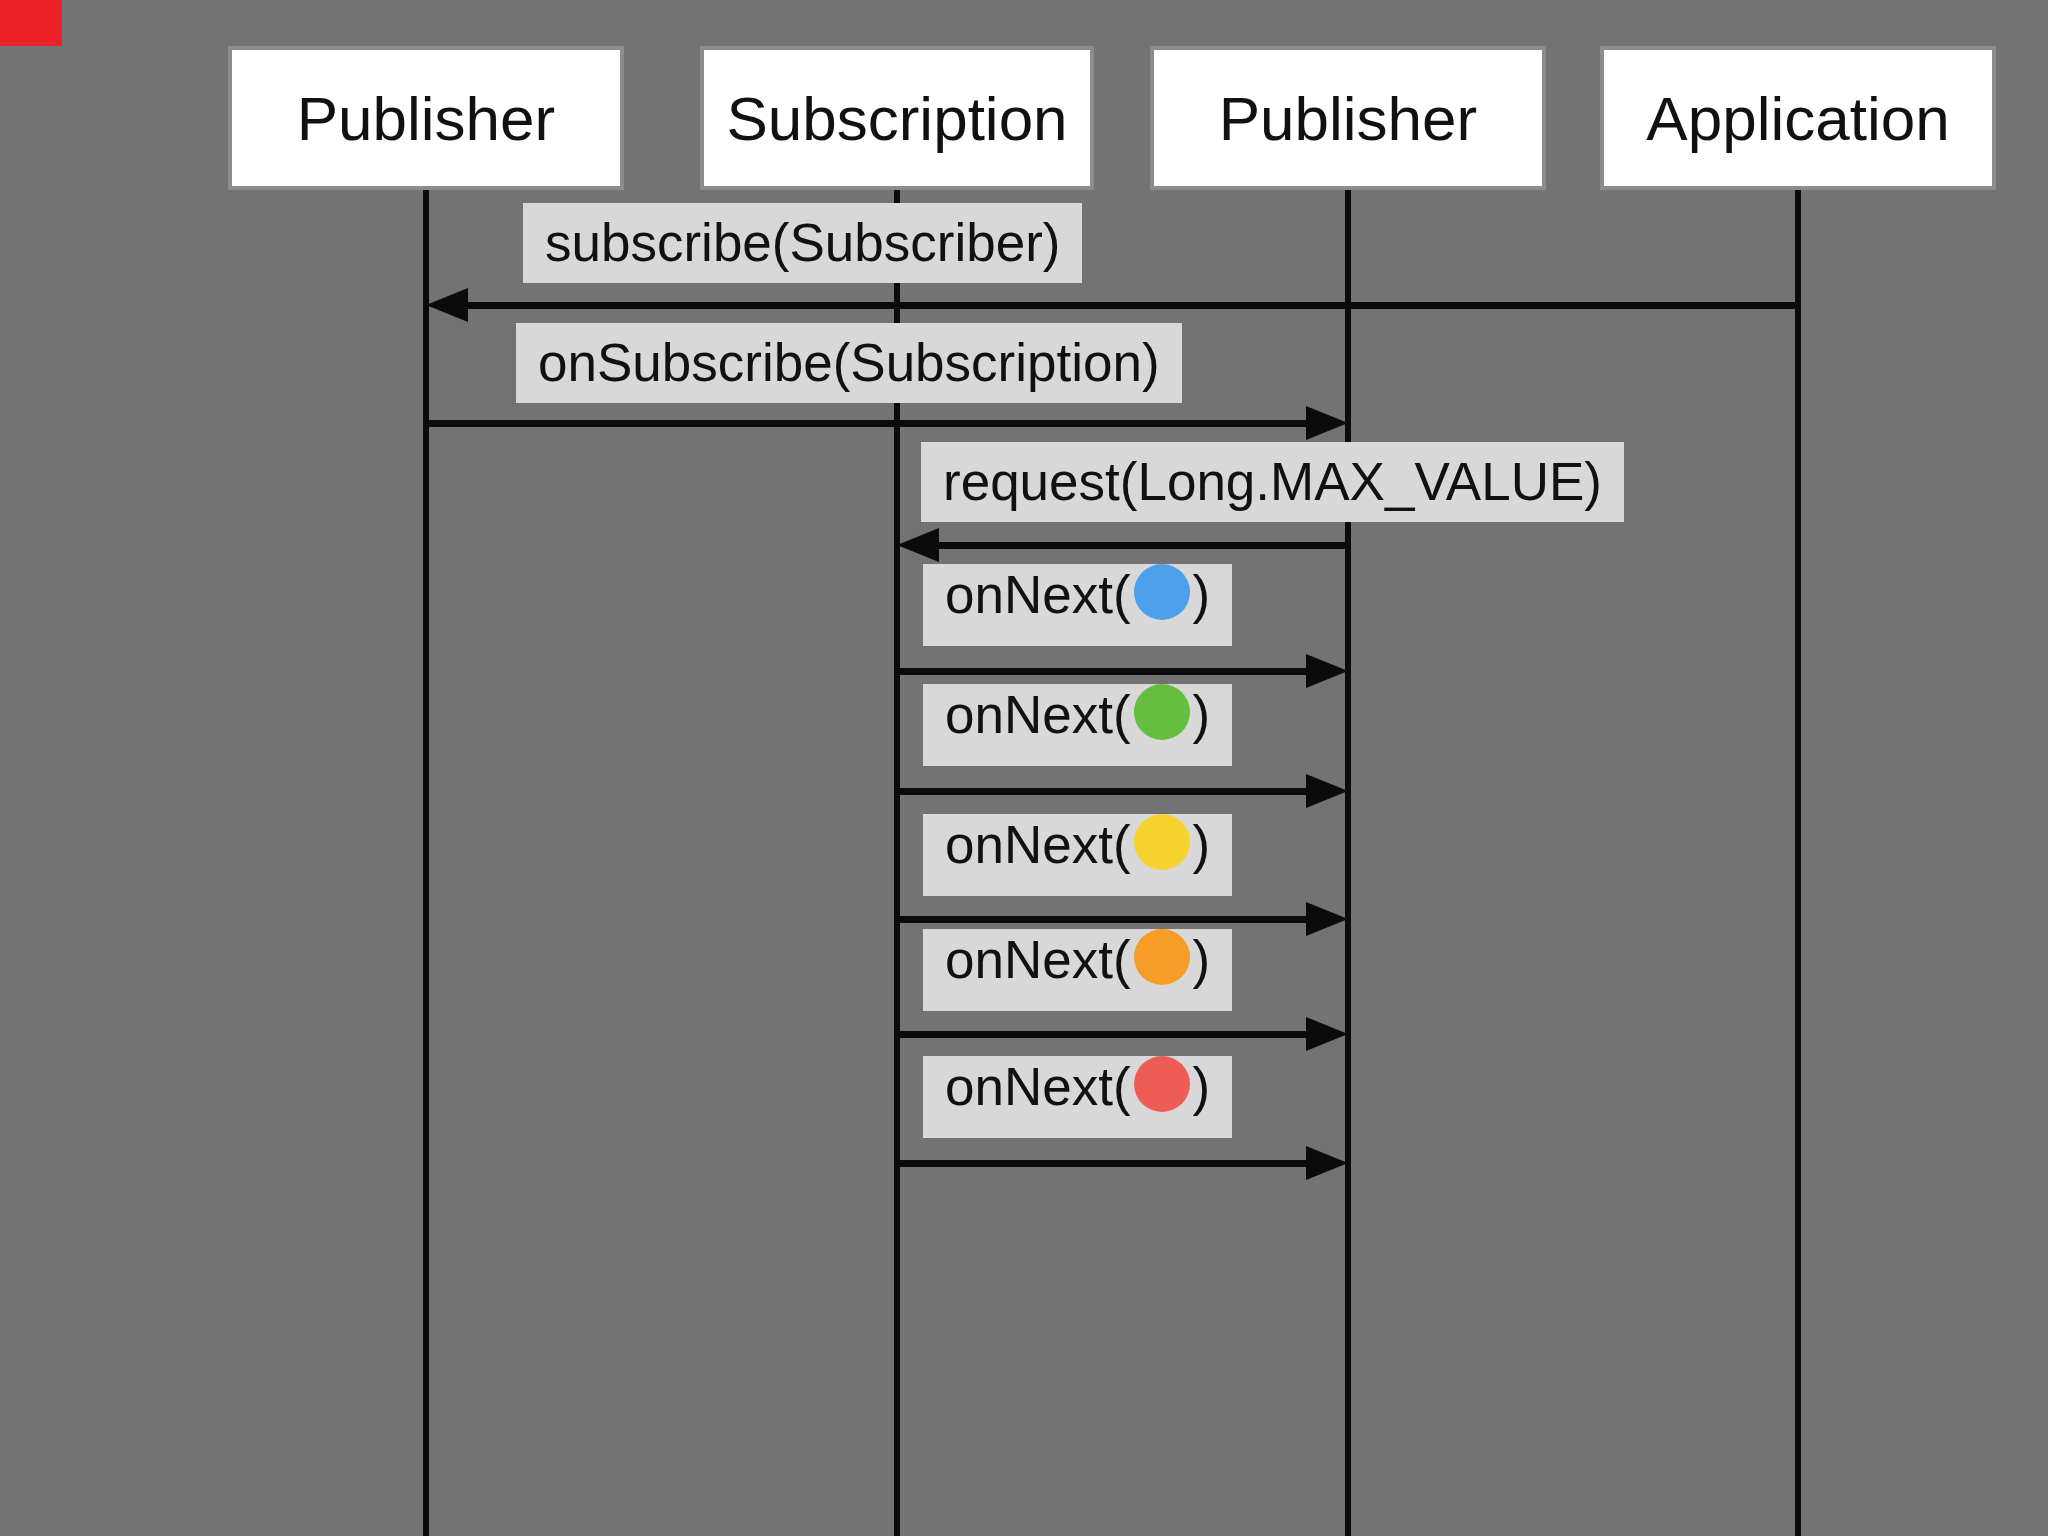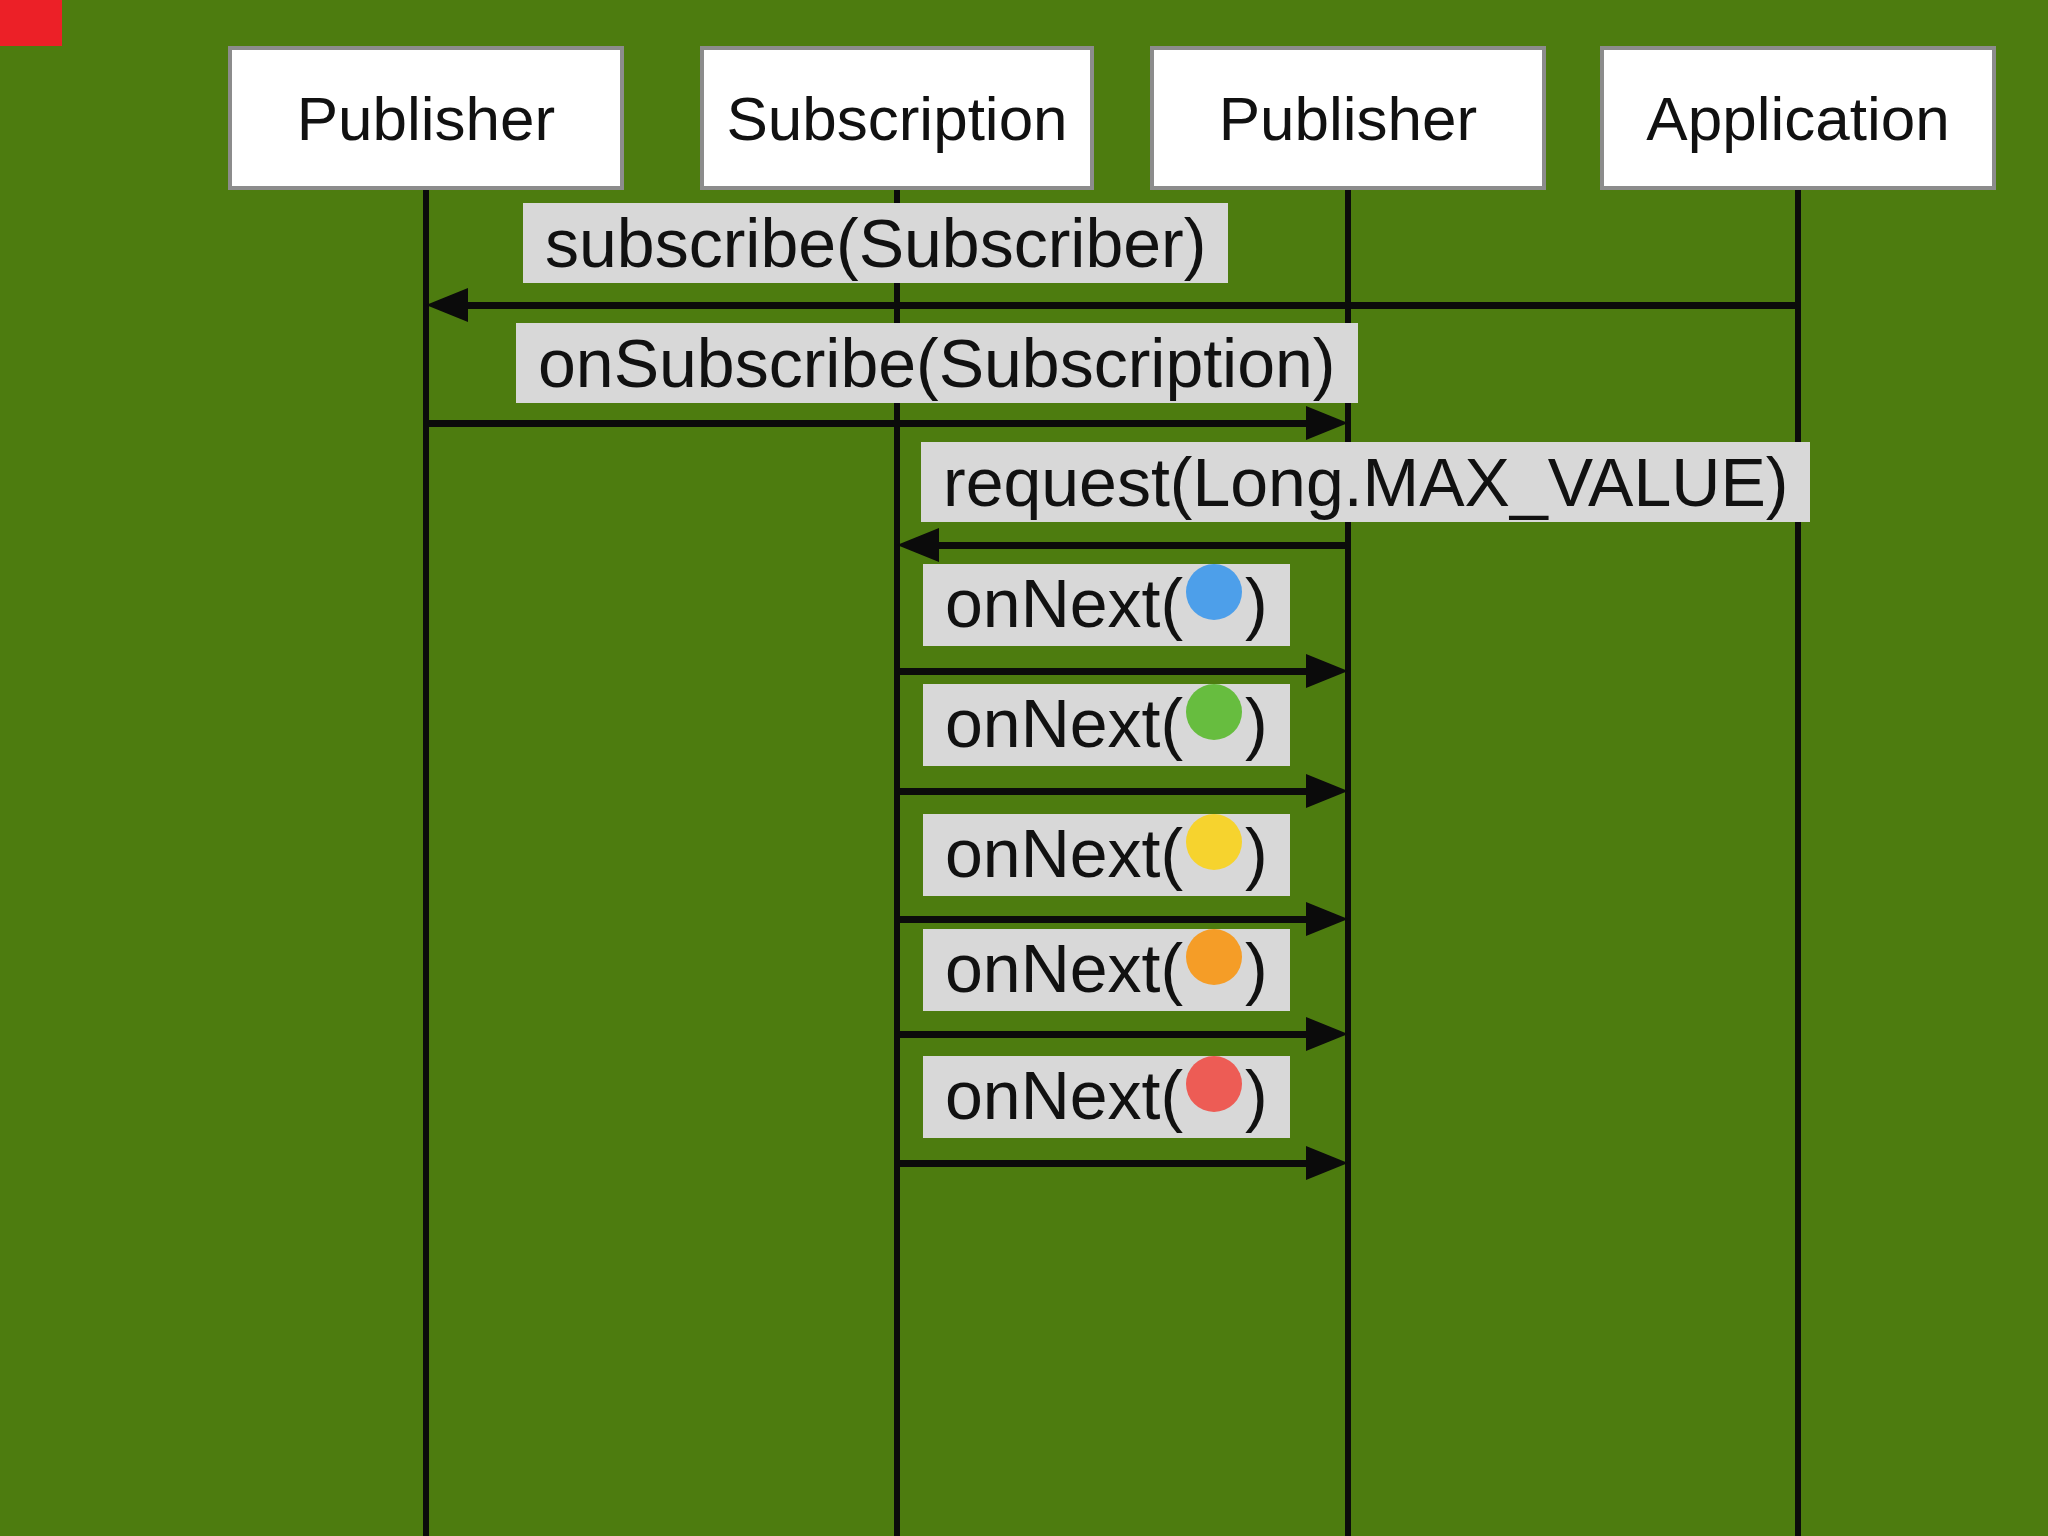--- a/index.html
+++ b/index.html
@@ -5,21 +5,21 @@
   html, body {
     margin: 0;
     padding: 0;
     background: #ffffff;
     font-family: "Liberation Sans", sans-serif;
   }
   #canvas {
     position: relative;
     width: 2048px;
     height: 1536px;
-    background: #4d7c0f;
+    background: #737373;
     overflow: hidden;
   }
   
   .corner-marker {
     position: absolute;
     left: 0; top: 0;
     width: 62px; height: 46px;
     background: #EC2027;
   }
   
@@ -46,21 +46,21 @@
     background: #0B0B0B;
   }
   
   .msg-label {
     position: absolute;
     height: 80px;
     line-height: 80px;
     padding: 0 22px;
     background: #D8D8D8;
     color: #111111;
-    font-size: 68px;
+    font-size: 53px;
     white-space: nowrap;
   }
   .msg-label.onnext {
     height: 82px;
     display: inline-flex;
     align-items: flex-start;
     line-height: normal;
     gap: 3px;
   }
   .item-circle {

